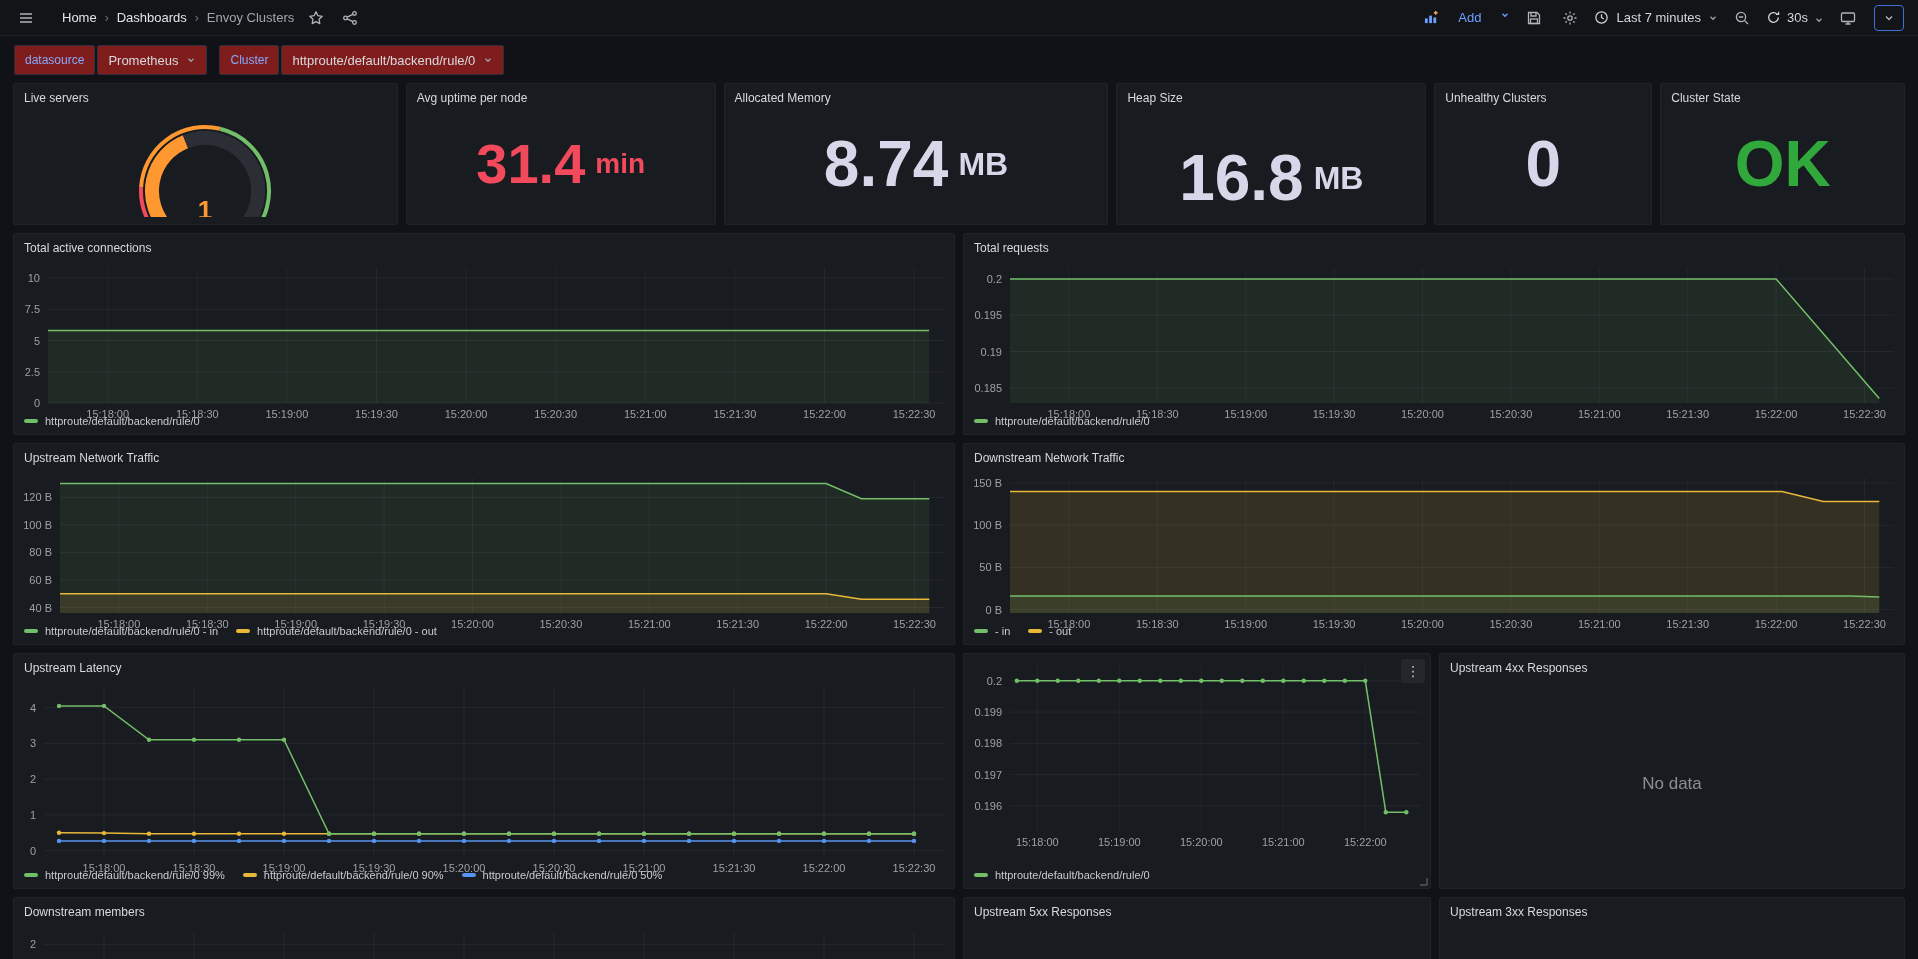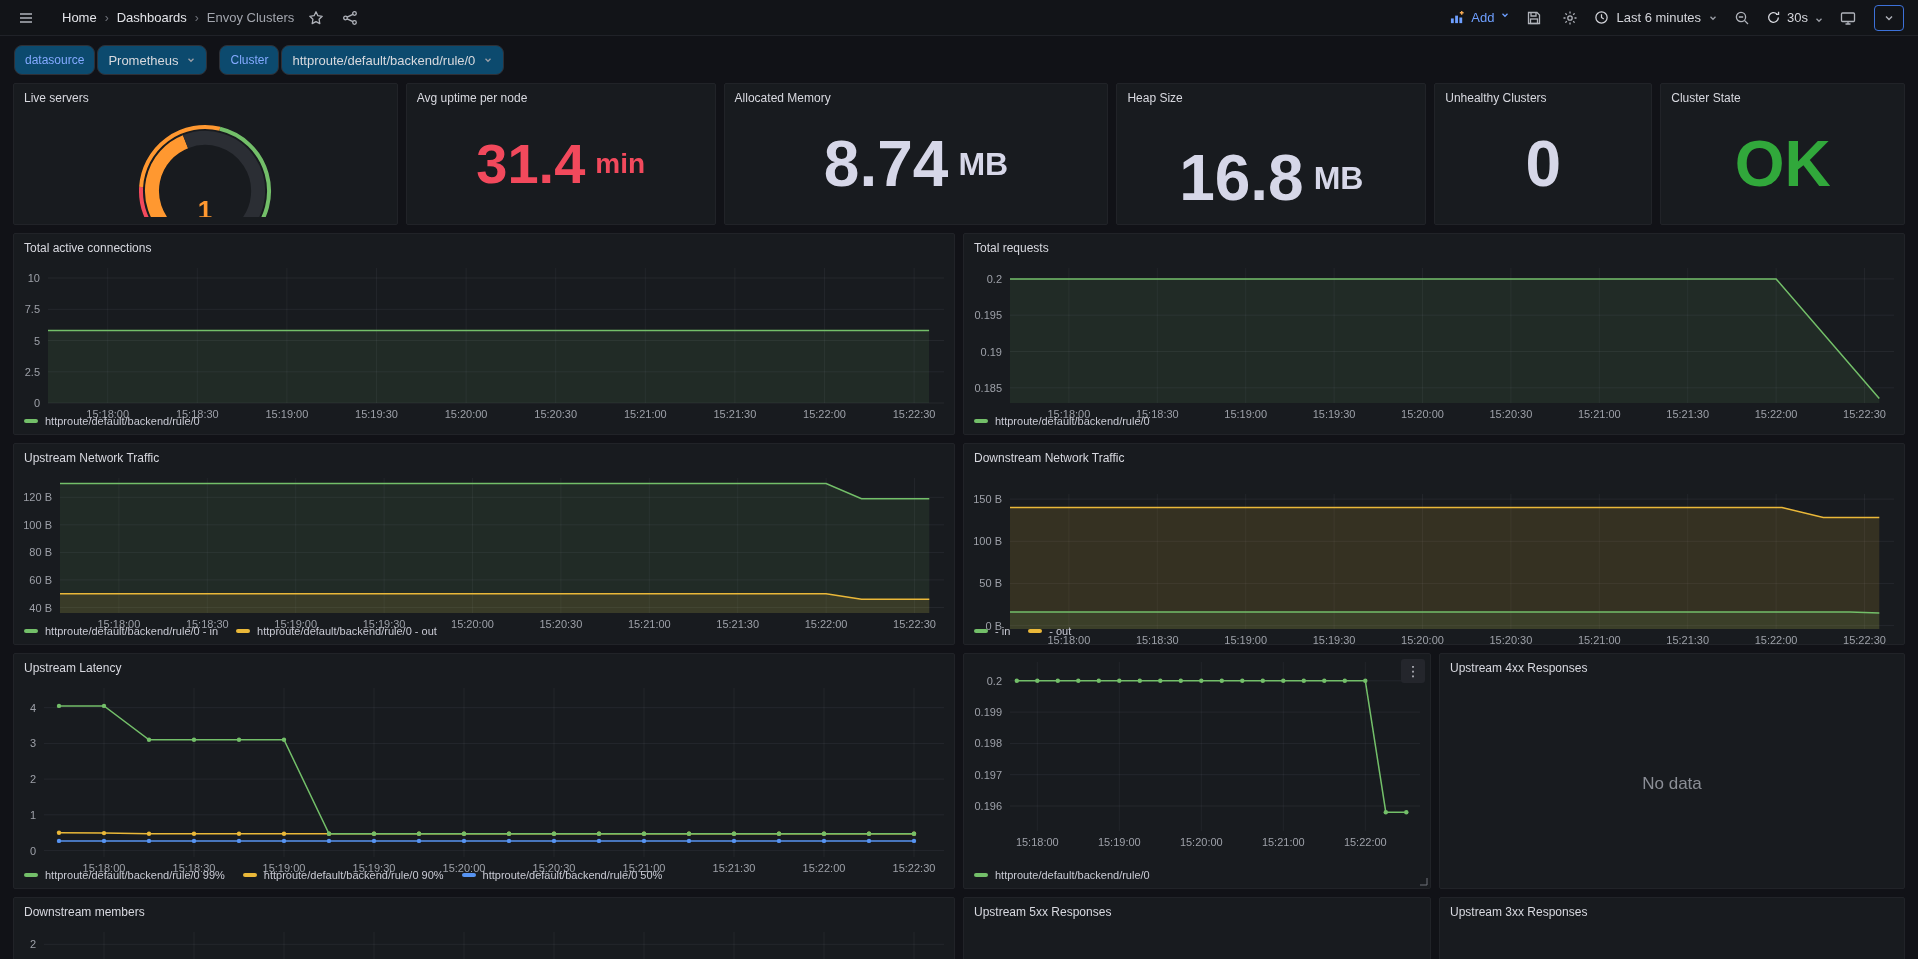--- a/index.html
+++ b/index.html
@@ -20,33 +20,33 @@
   .icon-btn {
     display:flex; align-items:center; justify-content:center;
     width:24px; height:24px; color:#b0b3ba; cursor:pointer; border-radius:3px;
   }
   .hamburger { margin-right:14px; }
   .breadcrumb { display:flex; align-items:center; }
   .crumb { color:#e3e4e9; font-weight:500; cursor:pointer; }
   .crumb-sep { color:#70737b; margin:0 8px; font-size:12px; }
   .crumb-current { color:#a2a5ad; font-weight:400; }
   .nav-right { gap:12px; }
-  .add-btn { display:flex; gap:6px; color:#6e9fff; font-weight:500; cursor:pointer; }
+  .add-btn { display:flex; gap:19px; color:#6e9fff; font-weight:500; cursor:pointer; }
   .time-btn { display:flex; align-items:center; gap:7px; color:#d5d6dc; cursor:pointer; }
   .refresh-group { display:flex; align-items:flex-end; gap:6px; color:#d5d6dc; cursor:pointer; }
   .chev-box {
     width:30px; height:26px; border:1px solid #3d71d9; border-radius:4px;
     display:flex; align-items:center; justify-content:center; color:#b0b3ba; cursor:pointer; margin-left:2px;
   }
   
   .filter-row { display:flex; gap:12px; margin:9px 14px 8px; height:30px; }
   .var-group { display:flex; gap:2px; }
   .var-label, .var-value {
-    border:1px solid #2e3037; border-radius:8px; display:flex; align-items:center;
-    padding:0 10px; background:#0c4a6e; cursor:pointer;
+    border:1px solid #2e3037; border-radius:2px; display:flex; align-items:center;
+    padding:0 10px; background:#7f1d1d; cursor:pointer;
   }
   .var-label { color:#83a9ff; font-size:12px; }
   .var-value { color:#d8d9de; gap:8px; }
   .var-value .chev { color:#9da0a8; }
   
   .rows { margin:0 13px; }
   .row { display:flex; gap:8px; margin-bottom:8px; }
   .panel {
     background:#181b1f; border:1px solid #212328; border-radius:2px;
     position:relative; display:flex; flex-direction:column; min-width:0; overflow:hidden;
@@ -139,21 +139,21 @@
       <svg width="16" height="16" viewBox="0 0 16 16" stroke="currentColor" stroke-width="1.3" fill="none">
           <circle cx="8" cy="8" r="2.2"></circle>
           <path d="M8 1.5v2M8 12.5v2M1.5 8h2M12.5 8h2M3.4 3.4l1.4 1.4M11.2 11.2l1.4 1.4M12.6 3.4l-1.4 1.4M4.8 11.2l-1.4 1.4"></path>
         </svg>
     </span>
     <span class="time-btn">
       <svg width="15" height="15" viewBox="0 0 16 16" stroke="currentColor" stroke-width="1.3" fill="none">
           <circle cx="8" cy="8" r="6"></circle>
           <path d="M8 4.5V8l2.4 1.5"></path>
         </svg>
-      <span>Last 6 minutes</span>
+      <span>Last 7 minutes</span>
       <svg width="10" height="10" viewBox="0 0 16 16" stroke="#9da0a8" stroke-width="2" fill="none">
           <path d="M4 6l4 4 4-4"></path>
         </svg>
     </span>
     <span class="icon-btn">
       <svg width="16" height="16" viewBox="0 0 16 16" stroke="currentColor" stroke-width="1.3" fill="none">
           <circle cx="7" cy="7" r="4.6"></circle>
           <path d="M10.4 10.4L14 14M4.8 7h4.4"></path>
         </svg>
     </span>
@@ -389,21 +389,21 @@
             <polyline points="46.0,13.5 812.1,13.5 847.5,28.7 915.3,28.7" fill="none" stroke="#73BF69" stroke-width="1.5"></polyline>
             <path d="M46.0,143.0 L46.0,123.7 L812.1,123.7 L847.5,129.2 L915.3,129.2 L915.3,143.0 Z" fill="rgba(234,184,57,0.12)"></path>
             <polyline points="46.0,123.7 812.1,123.7 847.5,129.2 915.3,129.2" fill="none" stroke="#EAB839" stroke-width="1.5"></polyline>
           </svg>
         </div>
       <div class="legend">
           <span class="legend-item"><i style="background: rgb(115, 191, 105);"></i>httproute/default/backend/rule/0 - in</span>
           <span class="legend-item"><i style="background: rgb(234, 184, 57);"></i>httproute/default/backend/rule/0 - out</span>
         </div>
     </div>
-    <div class="panel" style="flex:1 1 0;gap:16px;">
+    <div class="panel" style="flex:1 1 0;">
       <div class="panel-title">Downstream Network Traffic</div>
       <div class="chart-plot">
           <svg width="940" height="165" font-size="11" style="font-family:inherit">
             <line x1="104.9" y1="8" x2="104.9" y2="143" stroke="rgba(204,204,220,0.06)"></line>
             <text x="104.9" y="158" text-anchor="middle" fill="#9da0a8">15:18:00</text>
             <line x1="193.3" y1="8" x2="193.3" y2="143" stroke="rgba(204,204,220,0.06)"></line>
             <text x="193.3" y="158" text-anchor="middle" fill="#9da0a8">15:18:30</text>
             <line x1="281.7" y1="8" x2="281.7" y2="143" stroke="rgba(204,204,220,0.06)"></line>
             <text x="281.7" y="158" text-anchor="middle" fill="#9da0a8">15:19:00</text>
             <line x1="370.1" y1="8" x2="370.1" y2="143" stroke="rgba(204,204,220,0.06)"></line>

